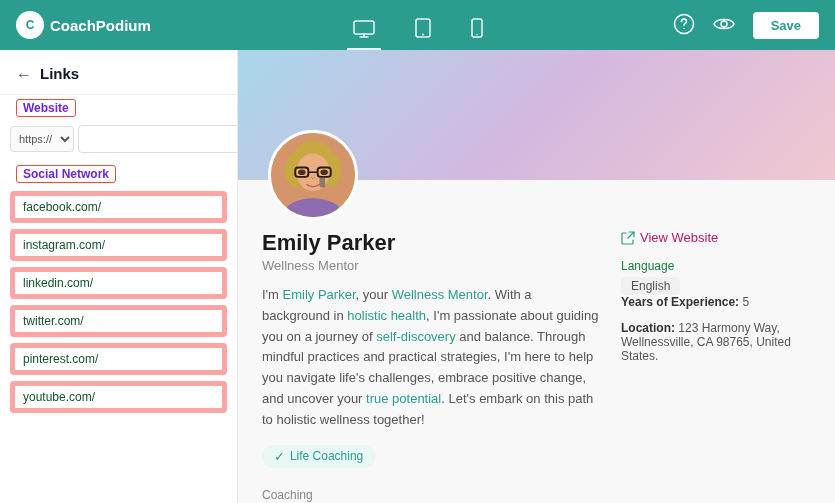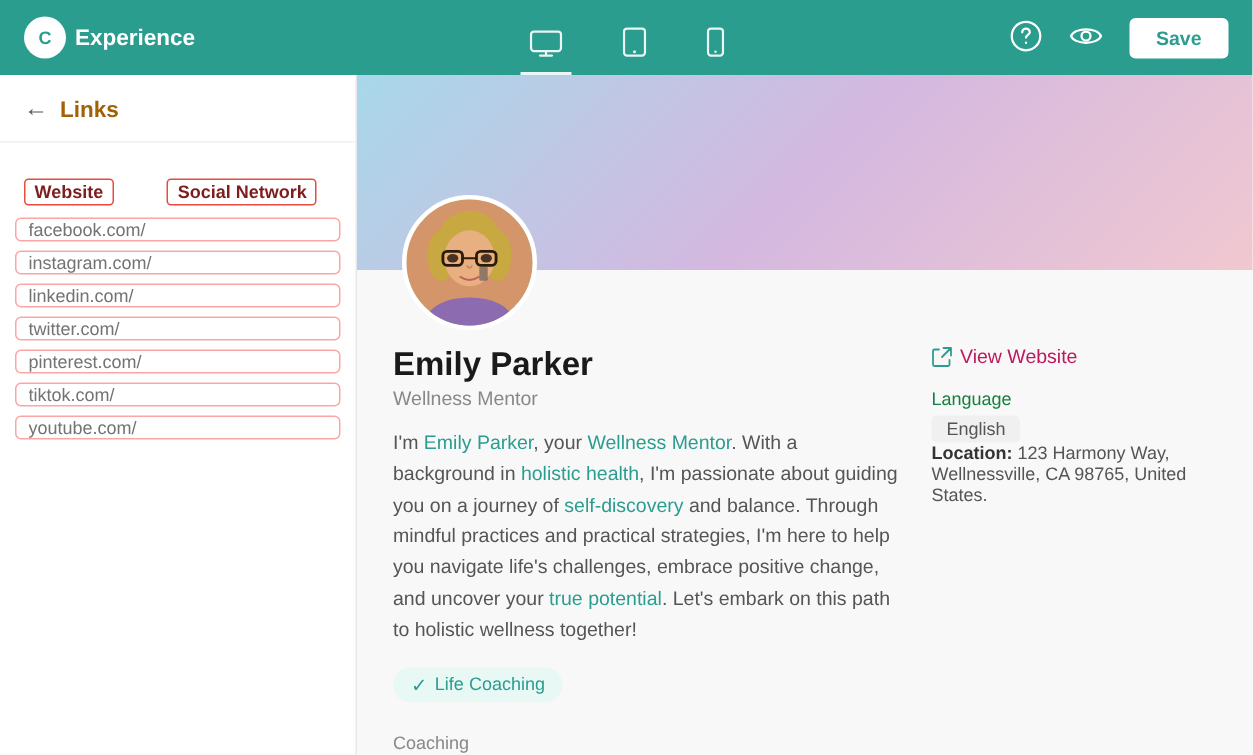--- a/index.html
+++ b/index.html
@@ -102,28 +102,28 @@
       border-bottom: 1px solid #f0f0f0;
     }
     .back-arrow {
       color: #555;
       font-size: 16px;
       cursor: pointer;
     }
     .sidebar-title {
       font-size: 15px;
       font-weight: 600;
-      color: #a16207;
+      color: #0f172a;
     }
 
     .section-label {
       font-size: 12px;
       font-weight: 600;
-      color: #7f1d1d;
-      margin: 24px 16px 8px;
+      color: #6d28d9;
+      margin: 4px 16px 8px;
       border: 1.5px solid #e74c3c;
       display: inline-block;
       padding: 1px 6px;
       border-radius: 3px;
     }
 
     .input-group {
       display: flex;
       align-items: center;
       margin: 0 10px 8px;
@@ -143,27 +143,27 @@
       border: 1px solid #ddd;
       border-radius: 4px;
       padding: 5px 8px;
       font-size: 12px;
       color: #333;
       flex: 1;
       height: 28px;
       background: white;
     }
     .prefix-input-full {
-      border: 1px solid #fca5a5;
+      border: 5px solid #fca5a5;
       border-radius: 4px;
       padding: 5px 8px;
       font-size: 12px;
-      color: #737373;
+      color: #14532d;
       width: 100%;
-      height: 16px;
+      height: 32px;
       background: white;
     }
     .social-row {
       margin: 0 10px 6px;
     }
 
     
     .preview-pane {
       flex: 1;
       overflow-y: auto;
@@ -280,21 +280,21 @@
     
     .sidebar::-webkit-scrollbar { width: 4px; }
     .sidebar::-webkit-scrollbar-thumb { background: #ddd; border-radius: 2px; }
   </style>
 </head>
 <body>
 
 <div class="header">
   <div class="header-logo">
     <div class="logo-icon">C</div>
-    <span>Experience</span>
+    <span>CoachPodium</span>
   </div>
 
   <div class="header-center">
     <button class="header-icon-btn active" title="Desktop">
       <svg width="22" height="18" viewBox="0 0 22 18" fill="none" xmlns="http://www.w3.org/2000/svg">
         <rect x="1" y="1" width="20" height="13" rx="2" stroke="white" stroke-width="1.5"></rect>
         <path d="M7 17h8M11 14v3" stroke="white" stroke-width="1.5" stroke-linecap="round"></path>
       </svg>
     </button>
     <button class="header-icon-btn" title="Tablet">
@@ -332,40 +332,44 @@
 <div class="main-layout">
 
   <div class="sidebar">
     <div class="sidebar-header">
       <span class="back-arrow">←</span>
       <span class="sidebar-title">Links</span>
     </div>
 
     <span class="section-label">Website</span>
 
+    <div class="input-group">
+      <select class="input-prefix-select">
+        <option>https://</option>
+        <option>http://</option>
+      </select>
+      <input type="text" class="text-input" value="" style="">
+    </div>
 
     <span class="section-label">Social Network</span>
 
     <div class="social-row">
       <input type="text" class="prefix-input-full" value="facebook.com/" style="">
     </div>
     <div class="social-row">
       <input type="text" class="prefix-input-full" value="instagram.com/" style="">
     </div>
     <div class="social-row">
       <input type="text" class="prefix-input-full" value="linkedin.com/" style="">
     </div>
     <div class="social-row">
       <input type="text" class="prefix-input-full" value="twitter.com/" style="">
     </div>
     <div class="social-row">
       <input type="text" class="prefix-input-full" value="pinterest.com/" style="">
-    </div>
-    <div class="social-row">
-      <input type="text" class="prefix-input-full" value="tiktok.com/" style="">
     </div>
     <div class="social-row">
       <input type="text" class="prefix-input-full" value="youtube.com/" style="">
     </div>
   </div>
 
   <div class="preview-pane">
     <div class="profile-banner">
       <div class="profile-avatar-wrap">
         <div class="profile-avatar">
@@ -418,20 +422,24 @@
           <svg width="14" height="14" viewBox="0 0 14 14" fill="none">
             <path d="M5 2H2a1 1 0 00-1 1v9a1 1 0 001 1h9a1 1 0 001-1V9" stroke="#2a9d8f" stroke-width="1.2" stroke-linecap="round"></path>
             <path d="M8 1h5v5M13 1L7 7" stroke="#2a9d8f" stroke-width="1.2" stroke-linecap="round" stroke-linejoin="round"></path>
           </svg>
           <span>View Website</span>
         </div>
 
         <div class="info-label">Language</div>
         <div class="lang-badge">English</div>
 
+        <div class="info-row">
+          <strong>Years of Experience:</strong>
+          <span>5</span>
+        </div>
 
         <div class="info-row">
           <strong>Location:</strong>
           <span>123 Harmony Way, Wellnessville, CA 98765, United States.</span>
         </div>
       </div>
     </div>
   </div>
 
 </div>

